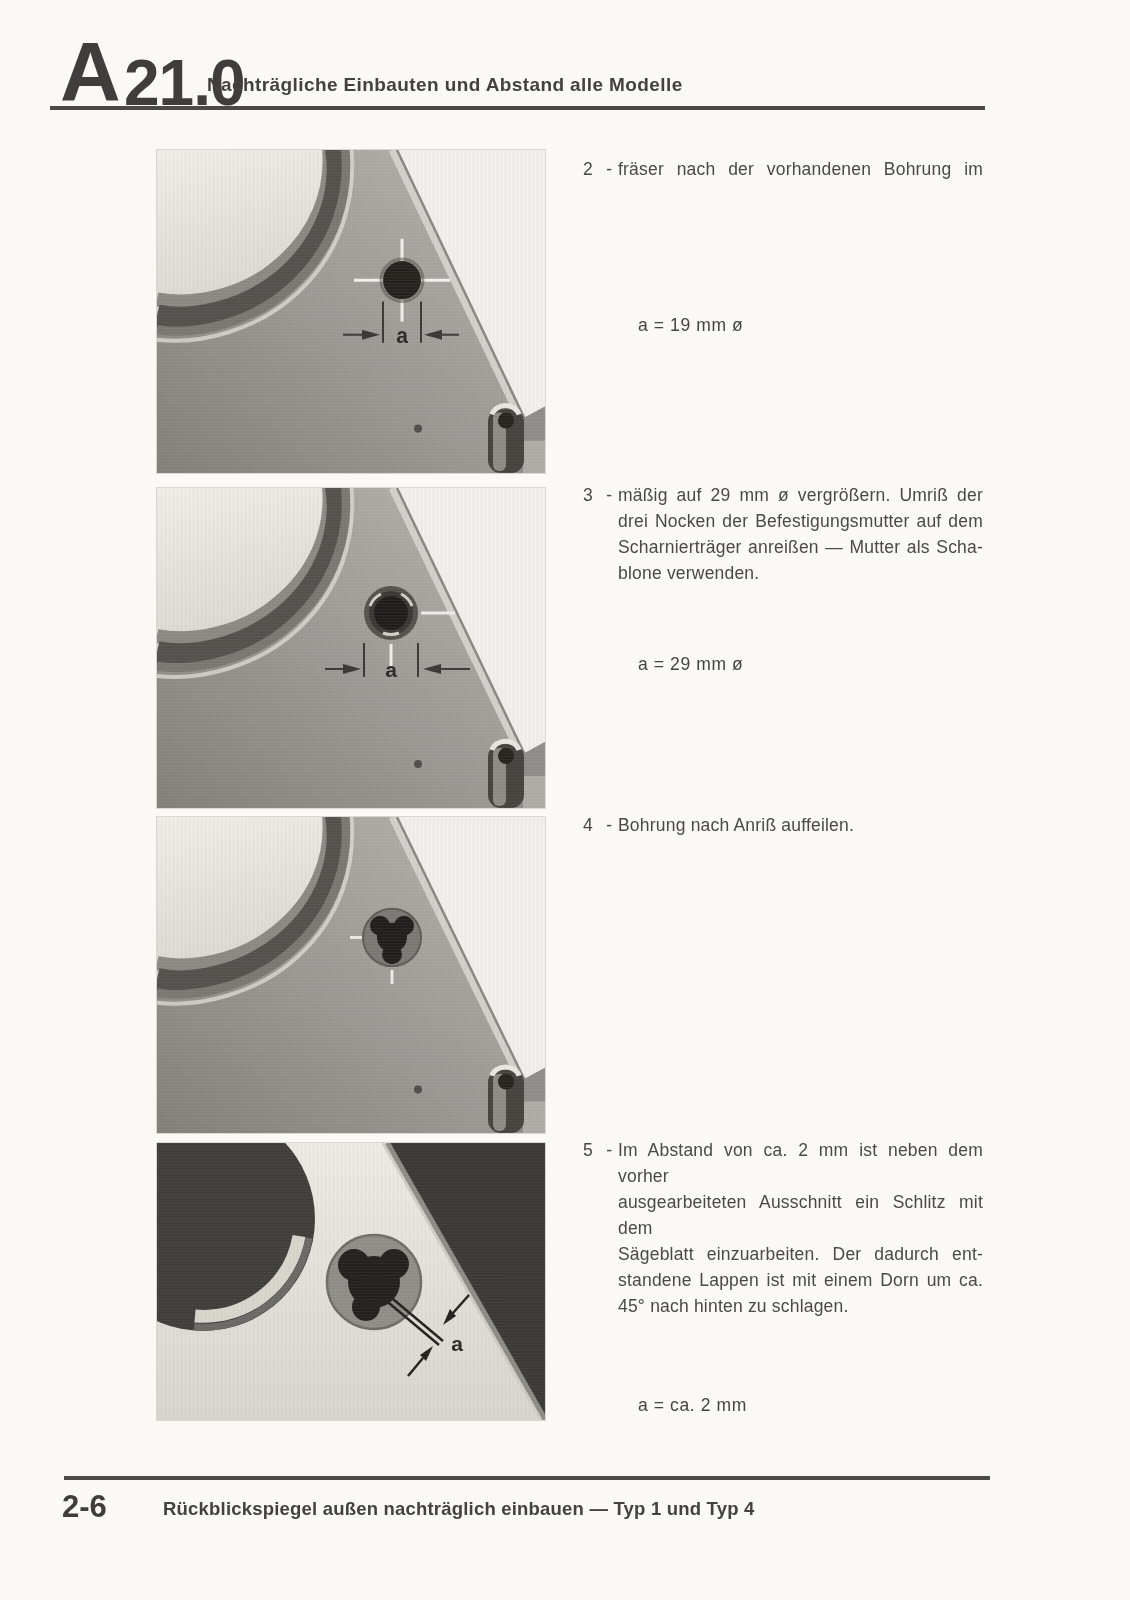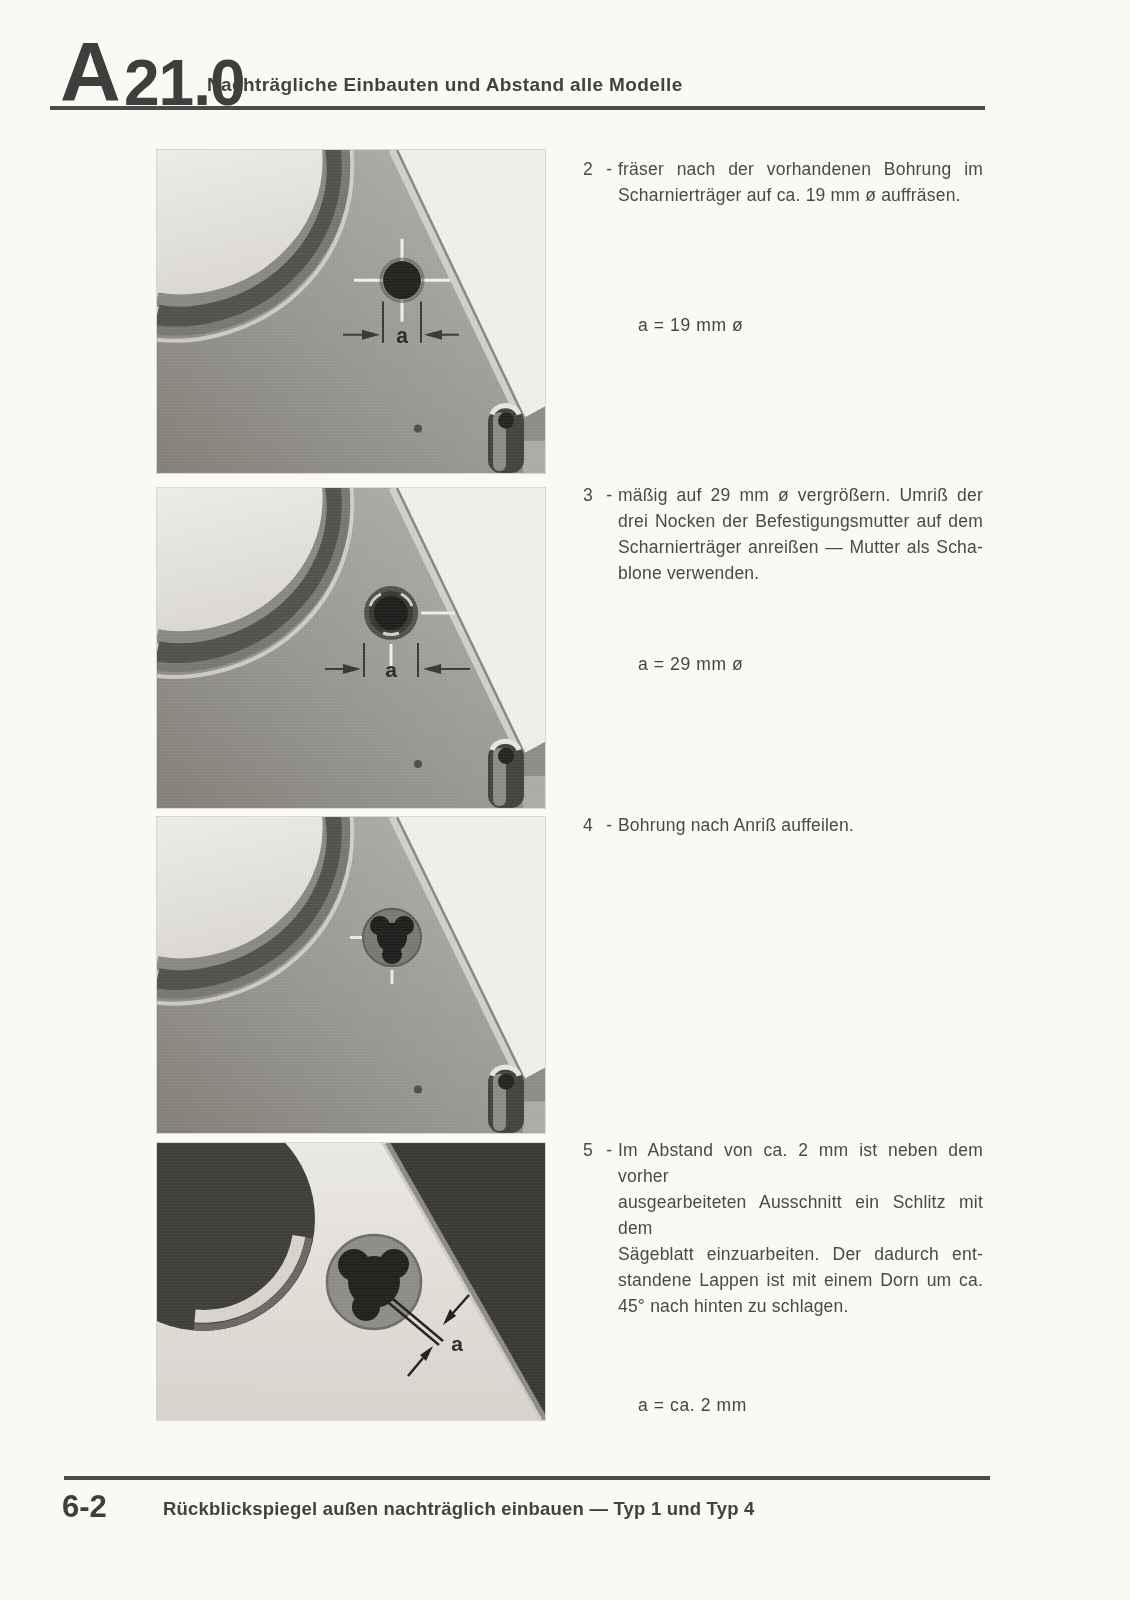--- a/index.html
+++ b/index.html
@@ -200,21 +200,20 @@
     </svg>
   </figure>
 
   <div class="step" id="step2">
     <div class="prefix">
       <span>2</span>
       <span>-</span>
     </div>
     <div class="lines">
       <div class="ln jl">fräser nach der vorhandenen Bohrung im</div>
-      <div class="ln">Scharnierträger auf ca. 19 mm ø auffräsen.</div>
     </div>
   </div>
   <div class="dim" id="dim2">a = 19 mm ø</div>
 
   <div class="step" id="step3">
     <div class="prefix">
       <span>3</span>
       <span>-</span>
     </div>
     <div class="lines">
@@ -246,17 +245,17 @@
       <div class="ln jl">ausgearbeiteten Ausschnitt ein Schlitz mit dem</div>
       <div class="ln jl">Sägeblatt einzuarbeiten. Der dadurch ent-</div>
       <div class="ln jl">standene Lappen ist mit einem Dorn um ca.</div>
       <div class="ln">45° nach hinten zu schlagen.</div>
     </div>
   </div>
   <div class="dim" id="dim5">a = ca. 2 mm</div>
 
   <div>
     <div class="rule footer-rule"></div>
-    <span class="page-number">6-2</span>
+    <span class="page-number">2-6</span>
     <span class="footer-caption">Rückblickspiegel außen nachträglich einbauen — Typ 1 und Typ 4</span>
   </div>
 
 </div>
 
 </body></html>

